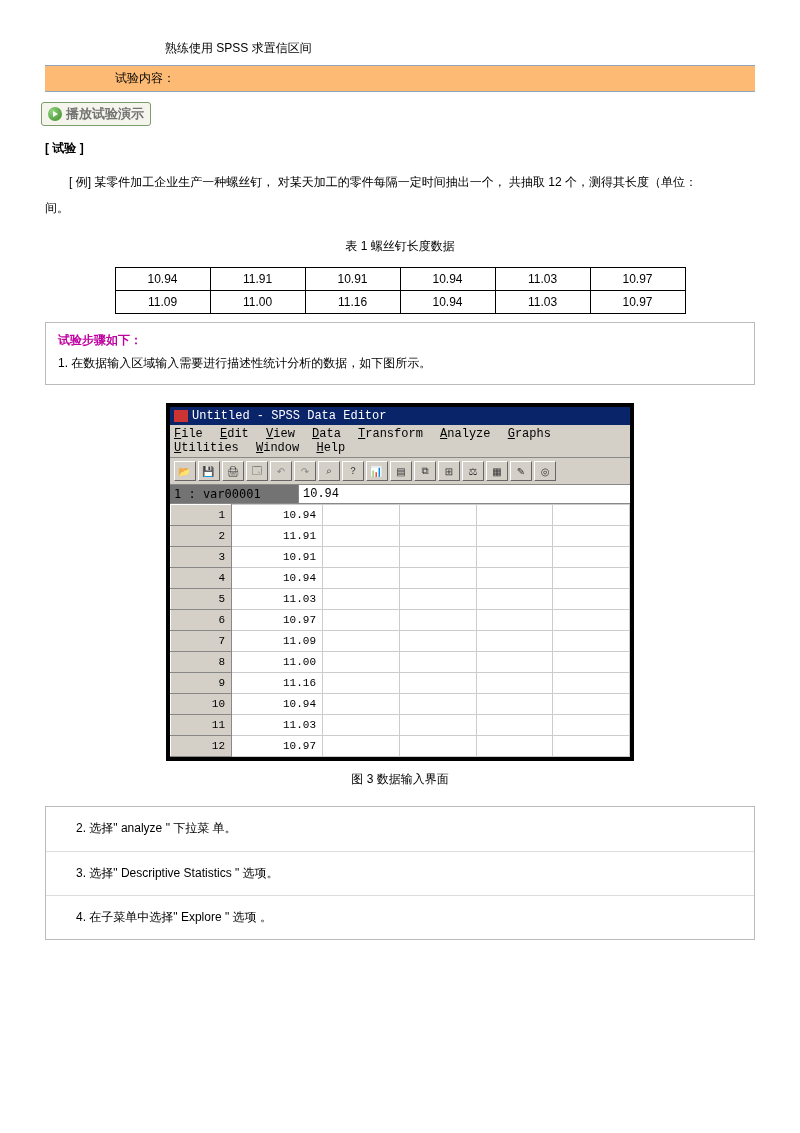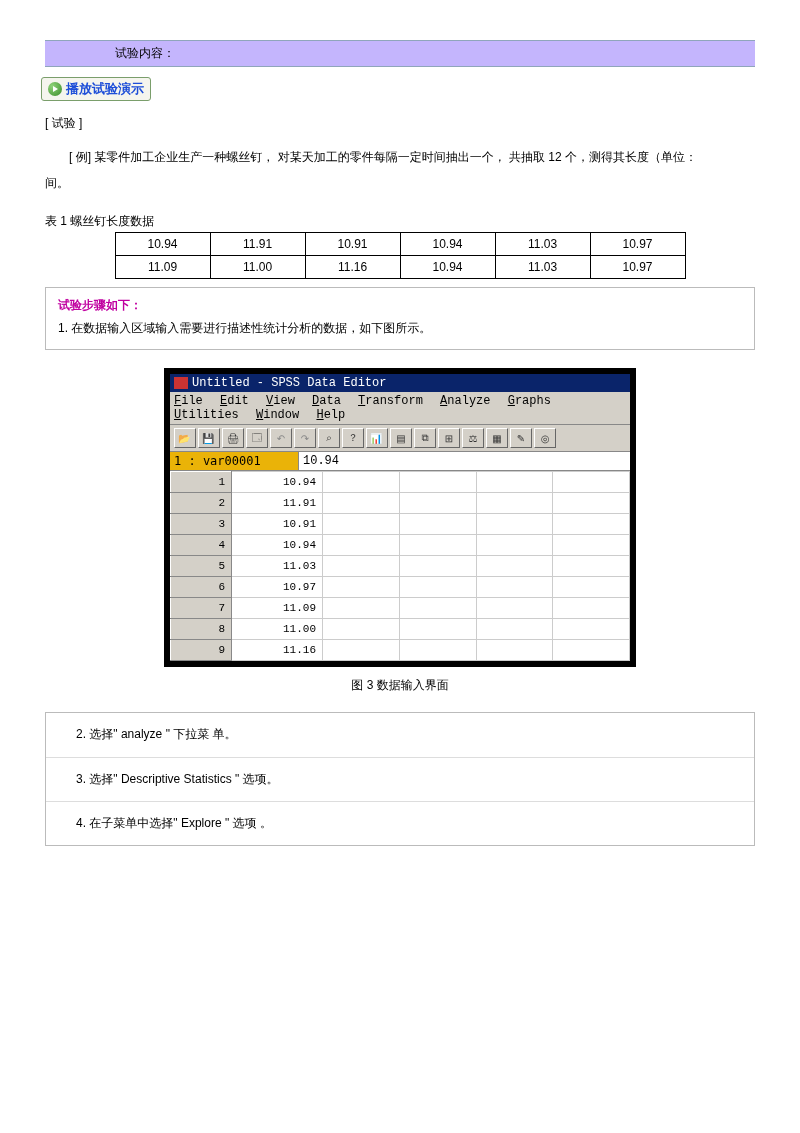--- a/index.html
+++ b/index.html
@@ -9,53 +9,53 @@
     font-size: 12px;
     background: #fff;
     width: 800px;
     color: #000;
   }
   .page {
     padding: 40px 45px 50px 45px;
   }
   .indent1 { margin-left: 120px; margin-bottom: 8px; }
   .header-bar {
-    background: #c4b5fd;
+    background: #fdba74;
     border-top: 1px solid #8fa5bb;
     border-bottom: 1px solid #8fa5bb;
     padding: 4px 70px;
     margin-bottom: 6px;
   }
   .play-btn {
     display: inline-flex;
     align-items: center;
     border: 1px solid #7a9e6b;
     background: #f5f5ee;
     border-radius: 3px;
     padding: 2px 6px;
     margin: 4px 0 14px -4px;
     font-family: "KaiTi", serif;
     font-weight: bold;
-    color: #1d4ed8;
+    color: #737373;
     font-size: 13px;
   }
   .play-btn .circle {
     width: 14px; height: 14px; border-radius: 50%;
     background: radial-gradient(circle at 30% 30%, #8fd47a, #3b8c2a);
     margin-right: 4px; display: inline-flex; align-items: center; justify-content: center;
   }
   .play-btn .circle::after {
     content: ""; border-left: 5px solid #fff; border-top: 3px solid transparent;
     border-bottom: 3px solid transparent; margin-left: 1px;
   }
-  .section-title { font-weight: normal; margin: 0 0 12px 0; }
+  .section-title { font-weight: bold; margin: 0 0 12px 0; }
   .para { line-height: 2.2; margin: 0; text-align: justify; }
   .para-indent { text-indent: 24px; }
 
-  .tbl-caption { margin-top: 16px; margin-bottom: 2px; }
+  .tbl-caption { text-align: center; margin-top: 16px; margin-bottom: 12px; }
   table.data {
     border-collapse: collapse;
     margin: 0 auto;
   }
   table.data td {
     border: 1px solid #000;
     width: 92px;
     height: 20px;
     text-align: center;
     font-size: 12px;
@@ -65,22 +65,22 @@
     border: 1px solid #bbb;
     margin-top: 8px;
     padding: 6px 12px 10px 12px;
     line-height: 1.9;
   }
   .step-title { color: #c000a0; font-weight: bold; font-family: "SimSun"; }
 
   .spss {
     width: 460px;
     margin: 18px auto 2px auto;
-    border: 6px solid #000000;
-    background: #eab308;
+    border: 4px solid #000000;
+    background: #737373;
     font-family: "宋体", "SimSun", Arial;
     font-size: 12px;
   }
   .spss-title {
     background: #0a246a;
     color: #fff;
     padding: 2px 4px;
     display: flex;
     align-items: center;
     font-family: "Fixedsys", "Courier New", monospace;
@@ -169,20 +169,21 @@
     padding: 12px 30px;
     border-bottom: 1px solid #ddd;
     line-height: 1.6;
   }
   .steps-box2 .row:last-child { border-bottom: none; }
 </style>
 </head>
 <body>
 
 <div class="page">
+  <div class="indent1">熟练使用   SPSS 求置信区间</div>
   <div class="header-bar">
     <span>试验内容：</span>
   </div>
 
   <div class="play-btn">
     <span class="circle"></span>
     <span>播放试验演示</span>
   </div>
 
   <div class="section-title">[ 试验 ]</div>
@@ -324,20 +325,44 @@
             <td></td>
           </tr>
       <tr>
             <th class="rownum">9</th>
             <td class="val">11.16</td>
             <td></td>
             <td></td>
             <td></td>
             <td></td>
           </tr>
+      <tr>
+            <th class="rownum">10</th>
+            <td class="val">10.94</td>
+            <td></td>
+            <td></td>
+            <td></td>
+            <td></td>
+          </tr>
+      <tr>
+            <th class="rownum">11</th>
+            <td class="val">11.03</td>
+            <td></td>
+            <td></td>
+            <td></td>
+            <td></td>
+          </tr>
+      <tr>
+            <th class="rownum">12</th>
+            <td class="val">10.97</td>
+            <td></td>
+            <td></td>
+            <td></td>
+            <td></td>
+          </tr>
     </tbody>
       </table>
   </div>
 
   <div class="fig-caption">图 3   数据输入界面</div>
 
   <div class="steps-box2">
     <div class="row">2. 选择"   analyze  " 下拉菜   单。</div>
     <div class="row">3. 选择"   Descriptive Statistics        " 选项。</div>
     <div class="row">4. 在子菜单中选择"    Explore  " 选项  。</div>

